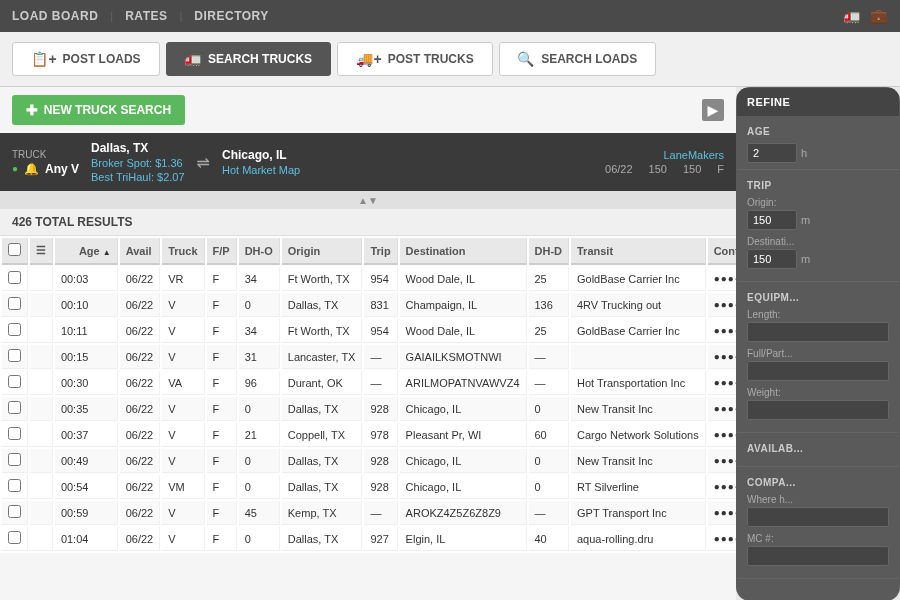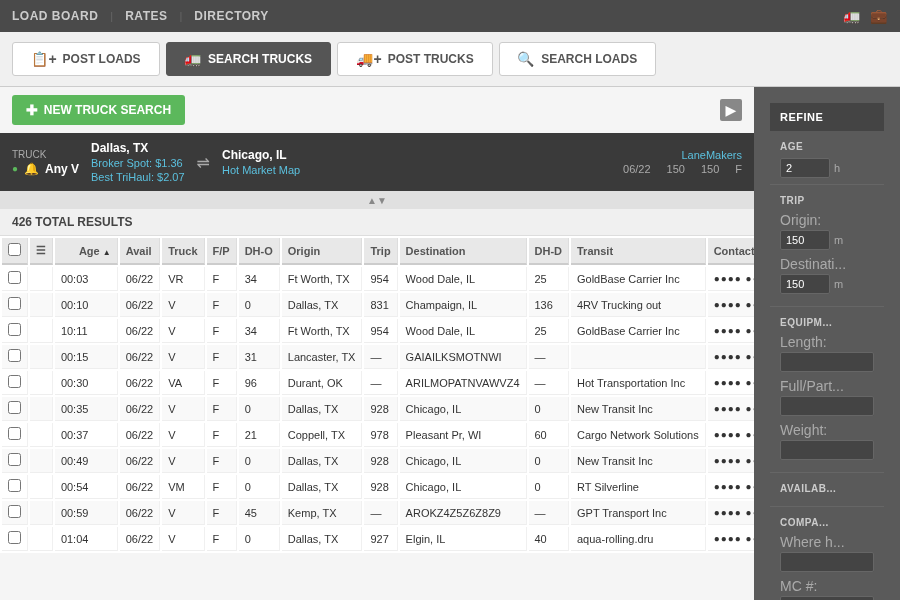--- a/index.html
+++ b/index.html
@@ -51,25 +51,25 @@
     .sort-arrow { font-size: 8px; color: #333; }
     .results-table td { padding: 4px 6px; border-bottom: 1px solid #eee; border-right: 1px solid #f0f0f0; color: #333; white-space: nowrap; }
     .results-table tr:nth-child(even) { background: #f9f9f9; }
     .match-header { background: #555 !important; color: #fff !important; }
     .match-header td { background: #555; color: #fff; font-weight: bold; padding: 4px 6px; }
     .link-cell { color: #5bc0de; cursor: pointer; }
     .blurred { color: #bbb; font-size: 10px; letter-spacing: 1px; }
     .cb-cell { text-align: center; }
 
     
-    .right-sidebar { width: 146px; background: #5a5a5a; color: #fff; padding: 16px; overflow: hidden; flex-shrink: 0; }
+    .right-sidebar { width: 164px; background: #5a5a5a; color: #fff; padding: 1px; overflow: hidden; flex-shrink: 0; border-radius: 14px; }
     .sidebar-section { padding: 10px 10px 6px 10px; border-bottom: 1px solid #666; }
     .sidebar-section-title { font-size: 10px; font-weight: bold; text-transform: uppercase; color: #ccc; margin-bottom: 6px; letter-spacing: 0.5px; }
     .sidebar-field { margin-bottom: 6px; }
-    .sidebar-field label { font-size: 14px; color: #aaa; display: block; margin-bottom: 2px; }
+    .sidebar-field label { font-size: 10px; color: #aaa; display: block; margin-bottom: 2px; }
     .sidebar-input { width: 100%; background: #444; border: 1px solid #666; color: #fff; padding: 3px 5px; font-size: 11px; border-radius: 2px; }
     .sidebar-input-sm { width: 50px; background: #444; border: 1px solid #666; color: #fff; padding: 3px 5px; font-size: 11px; border-radius: 2px; }
 
     .table-container { overflow-y: auto; max-height: 320px; }
 
     .layout-body { display: flex; height: calc(600px - 32px - 54px); }
   </style>
 </head>
 <body>
 

